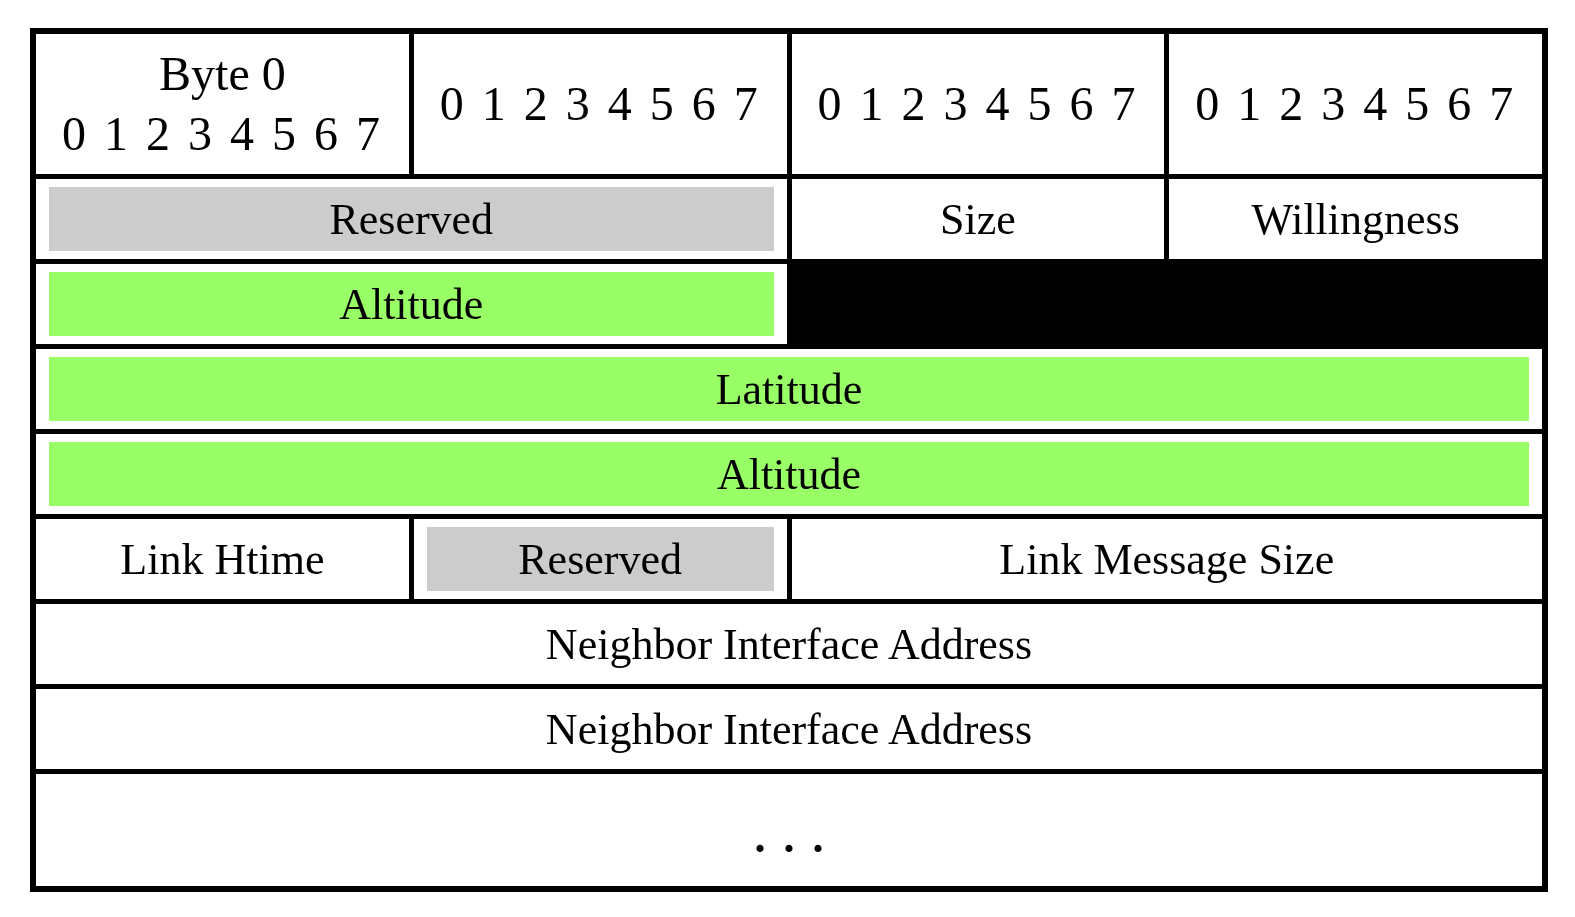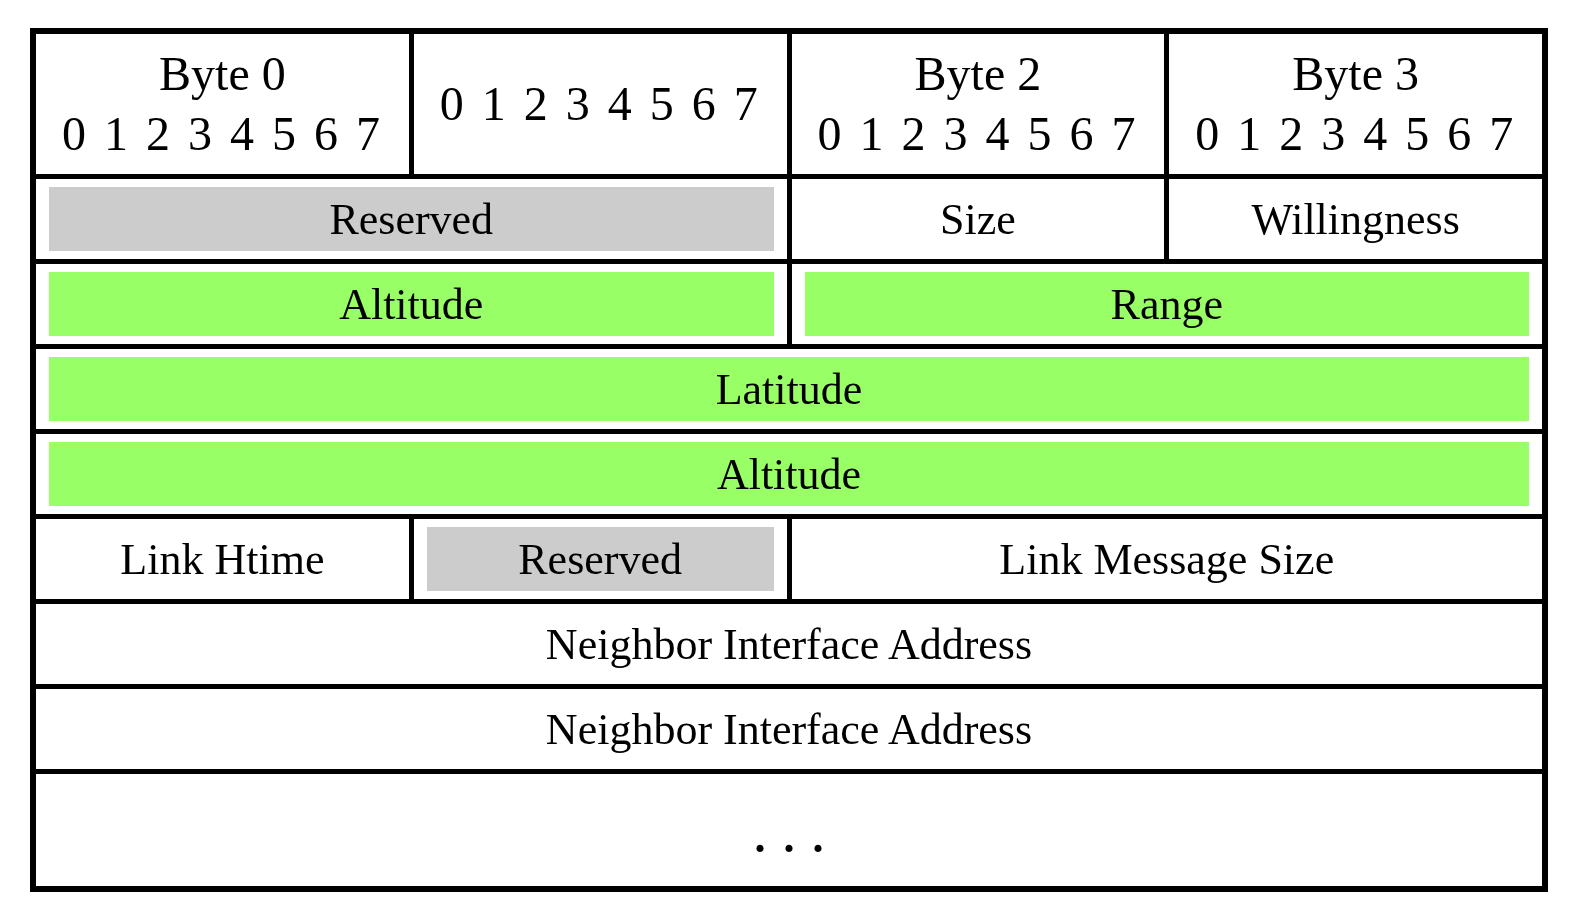--- a/index.html
+++ b/index.html
@@ -82,48 +82,41 @@
   <div class="packet-table">
 
     <div class="cell byte-head">
       <div>Byte 0</div>
       <div class="byte-bits">0 1 2 3 4 5 6 7</div>
     </div>
     <div class="cell byte-head">
       <div class="byte-bits">0 1 2 3 4 5 6 7</div>
     </div>
     <div class="cell byte-head">
-      <div>Byte 2</div>
       <div class="byte-bits">0 1 2 3 4 5 6 7</div>
     </div>
     <div class="cell byte-head">
-      <div>Byte 3</div>
       <div class="byte-bits">0 1 2 3 4 5 6 7</div>
     </div>
 
     <div class="cell span2">
       <div class="block gray">
         <span class="label">Reserved</span>
       </div>
     </div>
     <div class="cell">
       <span class="label">Size</span>
     </div>
     <div class="cell">
       <span class="label">Willingness</span>
     </div>
 
     <div class="cell span2">
       <div class="block green">
         <span class="label">Altitude</span>
-      </div>
-    </div>
-    <div class="cell span2">
-      <div class="block green">
-        <span class="label">Range</span>
       </div>
     </div>
 
     <div class="cell span4">
       <div class="block green">
         <span class="label">Latitude</span>
       </div>
     </div>
 
     <div class="cell span4">

